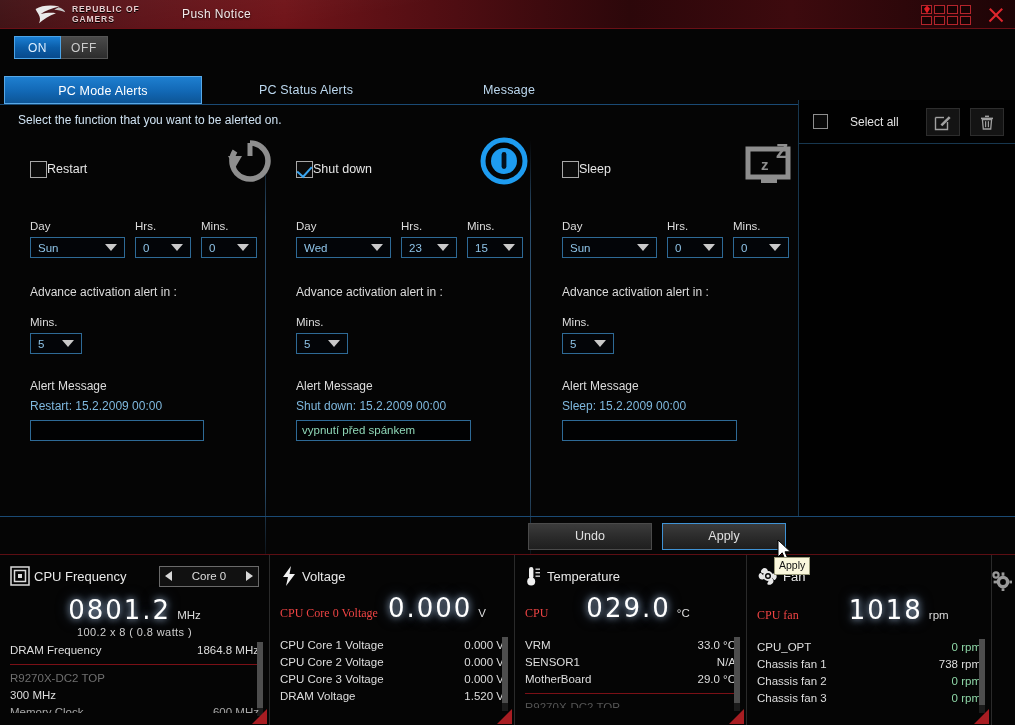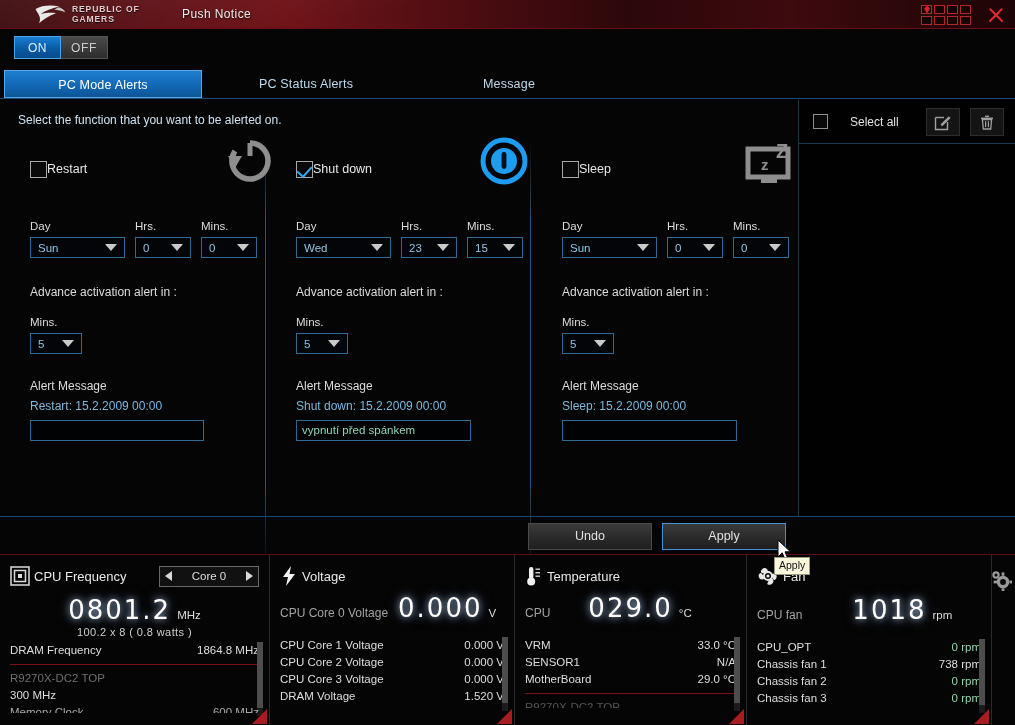--- a/index.html
+++ b/index.html
@@ -84,21 +84,21 @@
     background: linear-gradient(180deg, #1a7fd4 0%, #0b5da8 50%, #084a8c 100%);
     color: #dff0ff; border: 1px solid #4ba4e8;
   }
   .onoff .off {
     background: linear-gradient(180deg, #4a4a4a 0%, #3a3a3a 55%, #2c2c2c 100%);
     color: #cccccc; border: 1px solid #555; border-left: none;
   }
 
   
   .tabstrip {
-    position: absolute; left: 0; top: 70px; width: 1015px; height: 29px;
+    position: absolute; left: 0; top: 76px; width: 1015px; height: 29px;
     border-bottom: 1px solid #1a4a74;
   }
   .tab {
     position: absolute; top: 0; height: 28px; line-height: 28px;
     text-align: center; font-size: 12.5px; color: #bcd8ef;
     cursor: pointer; letter-spacing: .2px;
   }
   .tab.active {
     background: linear-gradient(180deg, #1e7fd0 0%, #1268b5 55%, #0d5596 100%);
     color: #ffffff; border: 1px solid #57a9e8;
@@ -232,21 +232,21 @@
 
   .bigrow { display: flex; align-items: baseline; justify-content: center; margin-top: 6px; }
   .bigrow.left { justify-content: flex-start; }
   .bignum {
     font-family: "DejaVu Sans", sans-serif;
     font-size: 26px; color: #ffffff; letter-spacing: 2px;
     text-shadow: 0 0 7px rgba(200,225,255,.85), 0 0 14px rgba(120,170,230,.5);
   }
   .bigunit { color: #dcdcdc; font-size: 11.5px; margin-left: 6px; }
   .sublabel { color: #cfcfcf; font-size: 11px; text-align: center; margin-top: 1px; letter-spacing: .4px; }
-  .inline-lab { color: #a3a3a3; font-size: 12px; }
+  .inline-lab { color: #ef4444; font-size: 12px; font-family: Liberation Serif, serif; }
 
   .mlist { margin-top: 8px; position: relative; }
   .mrow { display: flex; font-size: 11.5px; line-height: 17px; color: #dedede; }
   .mrow .nm { flex: 1; }
   .mrow .vl { color: #dedede; text-align: right; }
   .mrow .vl.green { color: #8fd8a8; }
   .mrow.dim .nm { color: #6f6f6f; }
   .mrow.clip { height: 9px; overflow: hidden; opacity: .75; }
   .redline { height: 1px; background: #7a1016; margin: 5px 0 5px 0; }
   .scrollbar {

